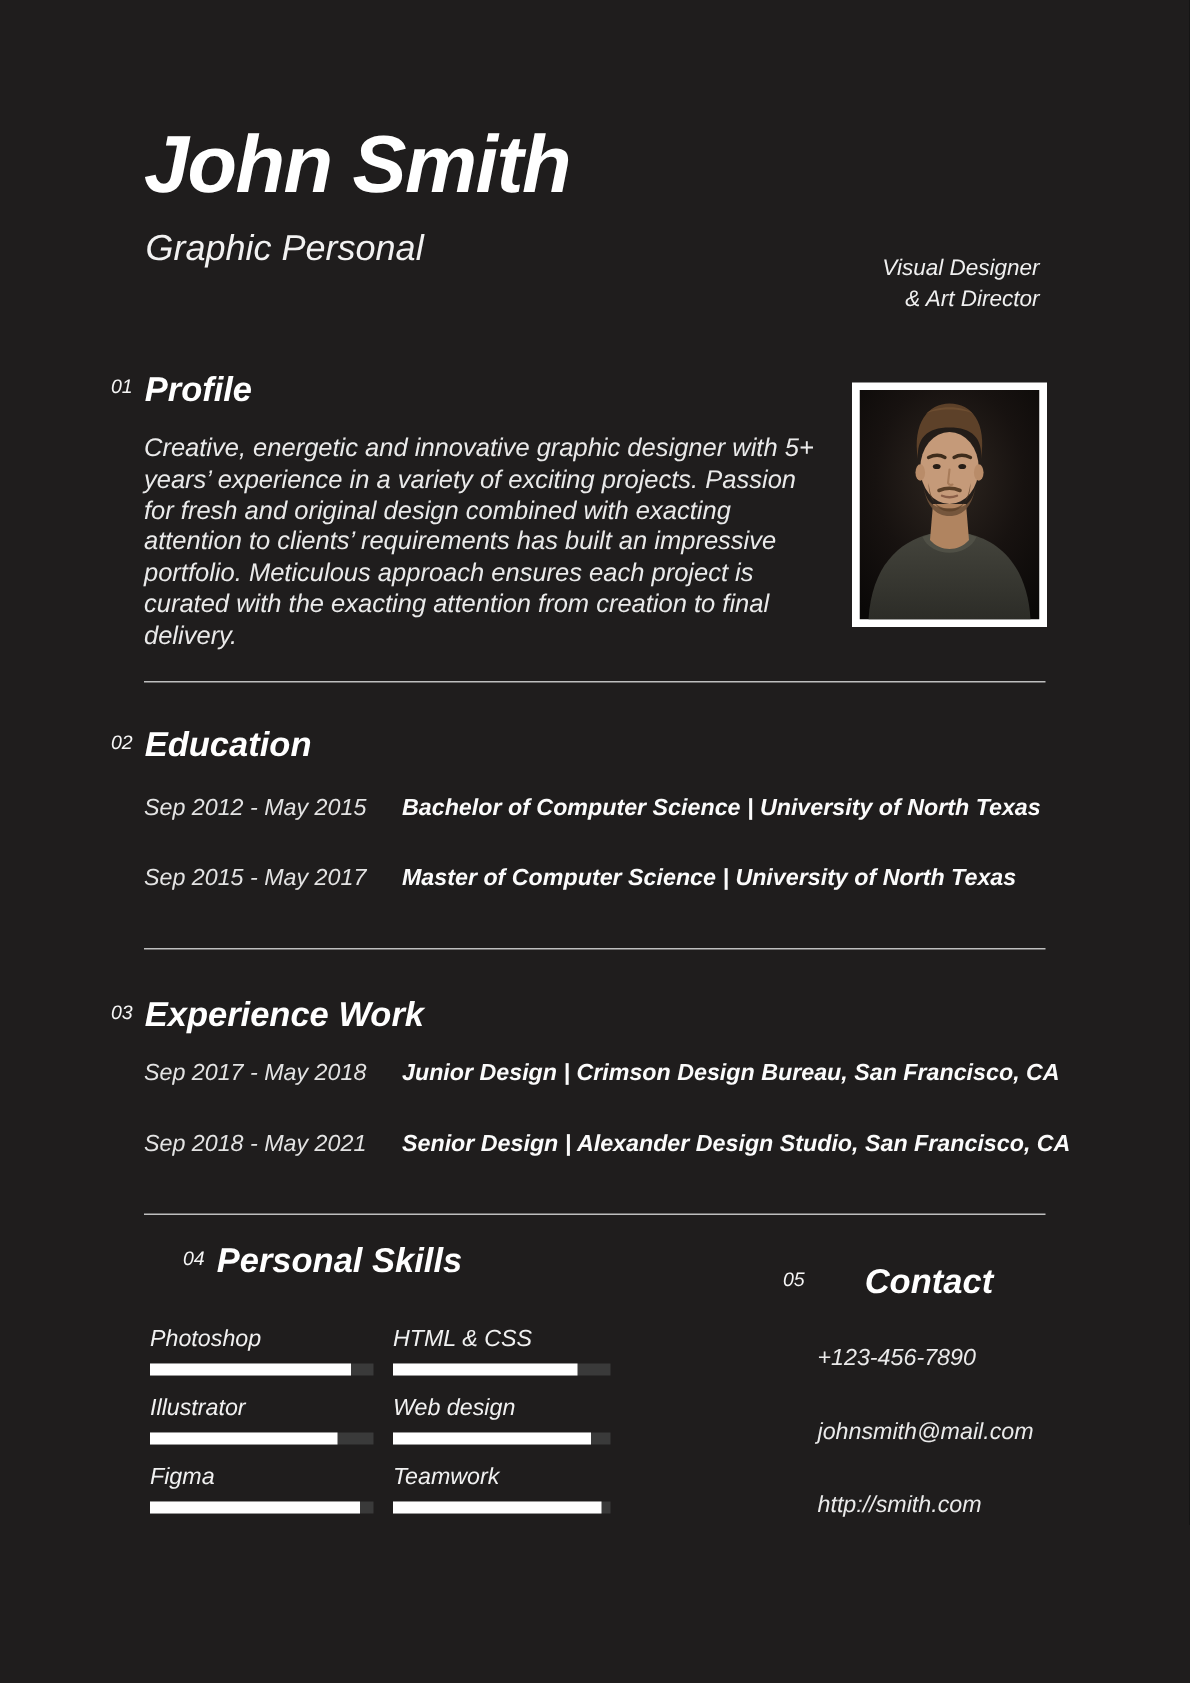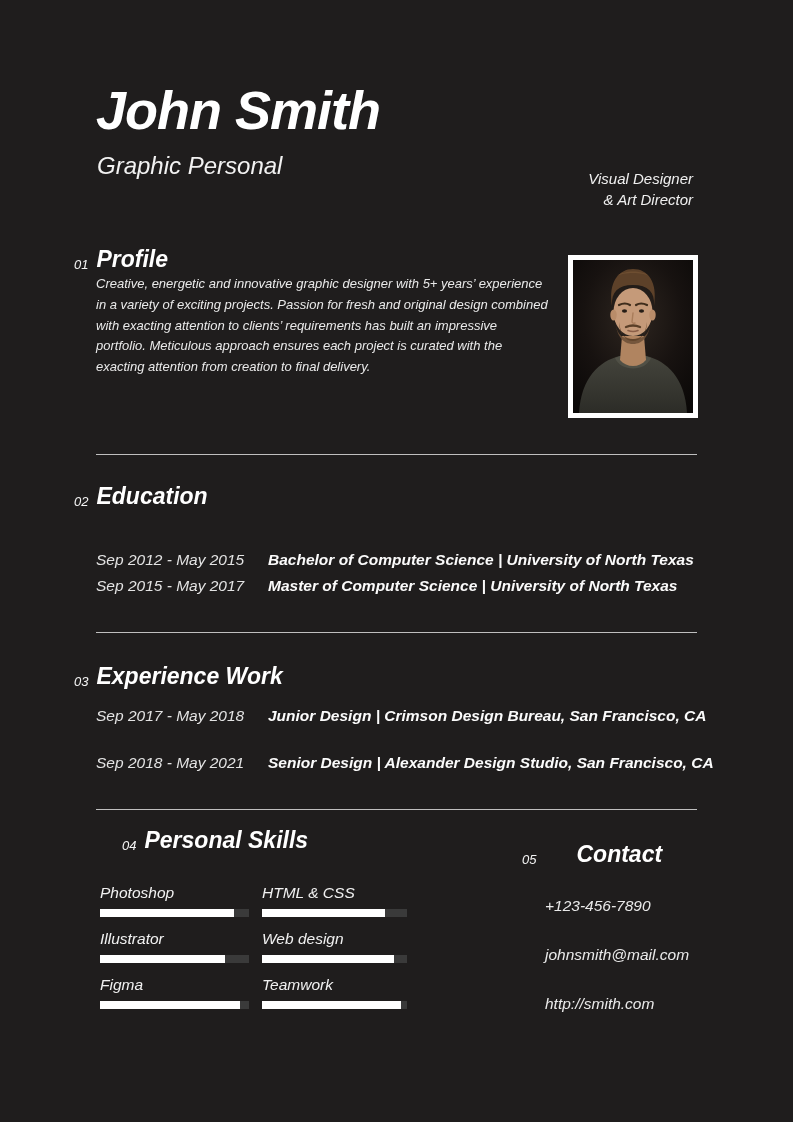--- a/index.html
+++ b/index.html
@@ -33,34 +33,34 @@
     position:absolute;left:97px;top:152px;
     font-size:24px;font-weight:400;color:#f2f2f2;
   }
   .role{
     position:absolute;right:100px;top:168px;
     text-align:right;font-size:15px;line-height:21px;color:#f0f0f0;
   }
   
   .sec-head{
     position:absolute;left:74px;
-    display:flex;align-items:flex-end;
+    display:flex;align-items:center;
   }
   .sec-num{
     font-size:13px;font-weight:400;color:#f5f5f5;
     margin-right:8px;line-height:1;padding-top:1px;
   }
   .sec-title{
     font-size:23px;font-weight:700;line-height:1;margin-top:5px;
     color:var(--heading);letter-spacing:0px;
   }
   
   .profile-body{
-    position:absolute;left:96px;top:274px;width:452px;
-    font-size:13px;line-height:20.8px;color:var(--body-text);
+    position:absolute;left:96px;top:289px;width:452px;
+    font-size:17px;line-height:20.8px;color:var(--body-text);
   }
   .photo{
     position:absolute;left:568px;top:255px;
     width:130px;height:163px;
     background:var(--photo-border);
     padding:5px;
   }
   .photo svg{display:block;width:120px;height:153px;}
   
   .divider{
@@ -167,21 +167,21 @@
       <path d="M55,70.5 Q60,72.5 65,70.5" stroke="#8a5e47" stroke-width="1.6" fill="none" stroke-linecap="round"></path>
     </svg>
   </div>
 
   <div class="divider" style="top:454px;"></div>
 
   <div class="sec-head" style="top:480px;">
     <span class="sec-num">02</span>
     <span class="sec-title">Education</span>
   </div>
-  <div class="trow" style="top:530px;margin-top:21px;">
+  <div class="trow" style="top:530px;">
     <span class="dates">Sep 2012 - May 2015</span>
     <span class="desc">Bachelor of Computer Science | University of North Texas</span>
   </div>
   <div class="trow" style="top:577px;">
     <span class="dates">Sep 2015 - May 2017</span>
     <span class="desc">Master of Computer Science | University of North Texas</span>
   </div>
 
   <div class="divider" style="top:632px;"></div>
 

